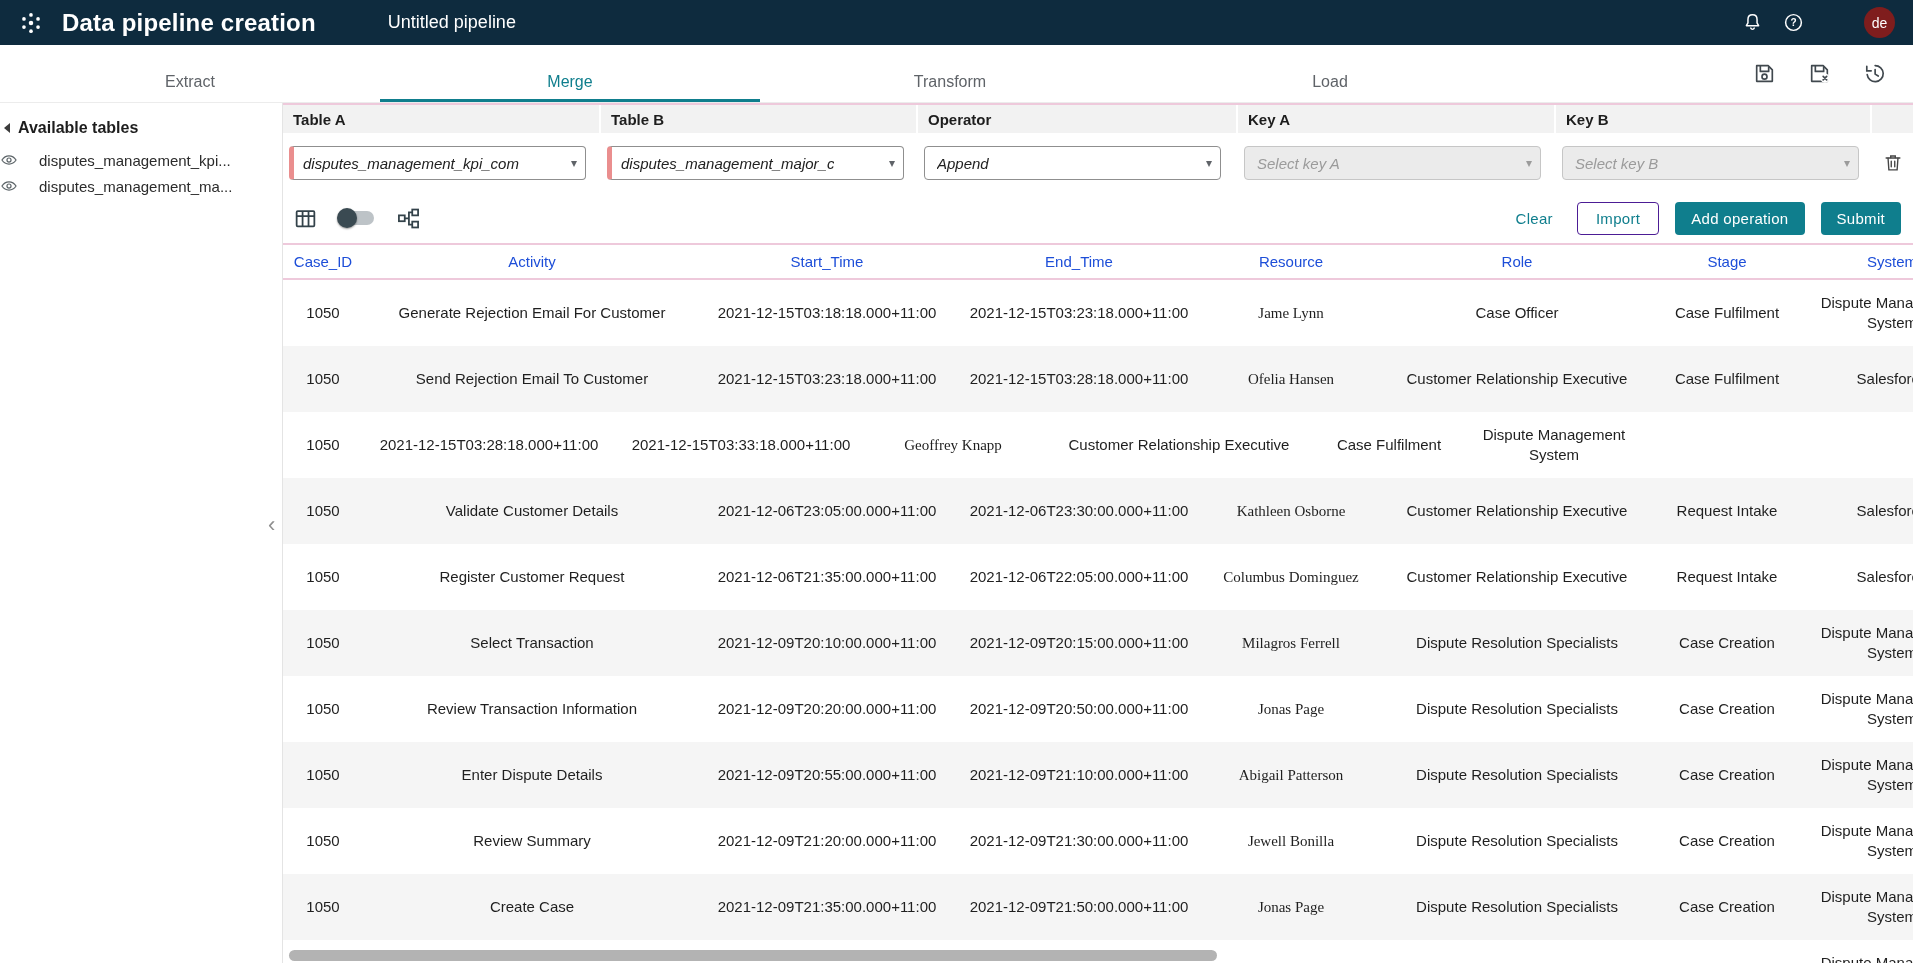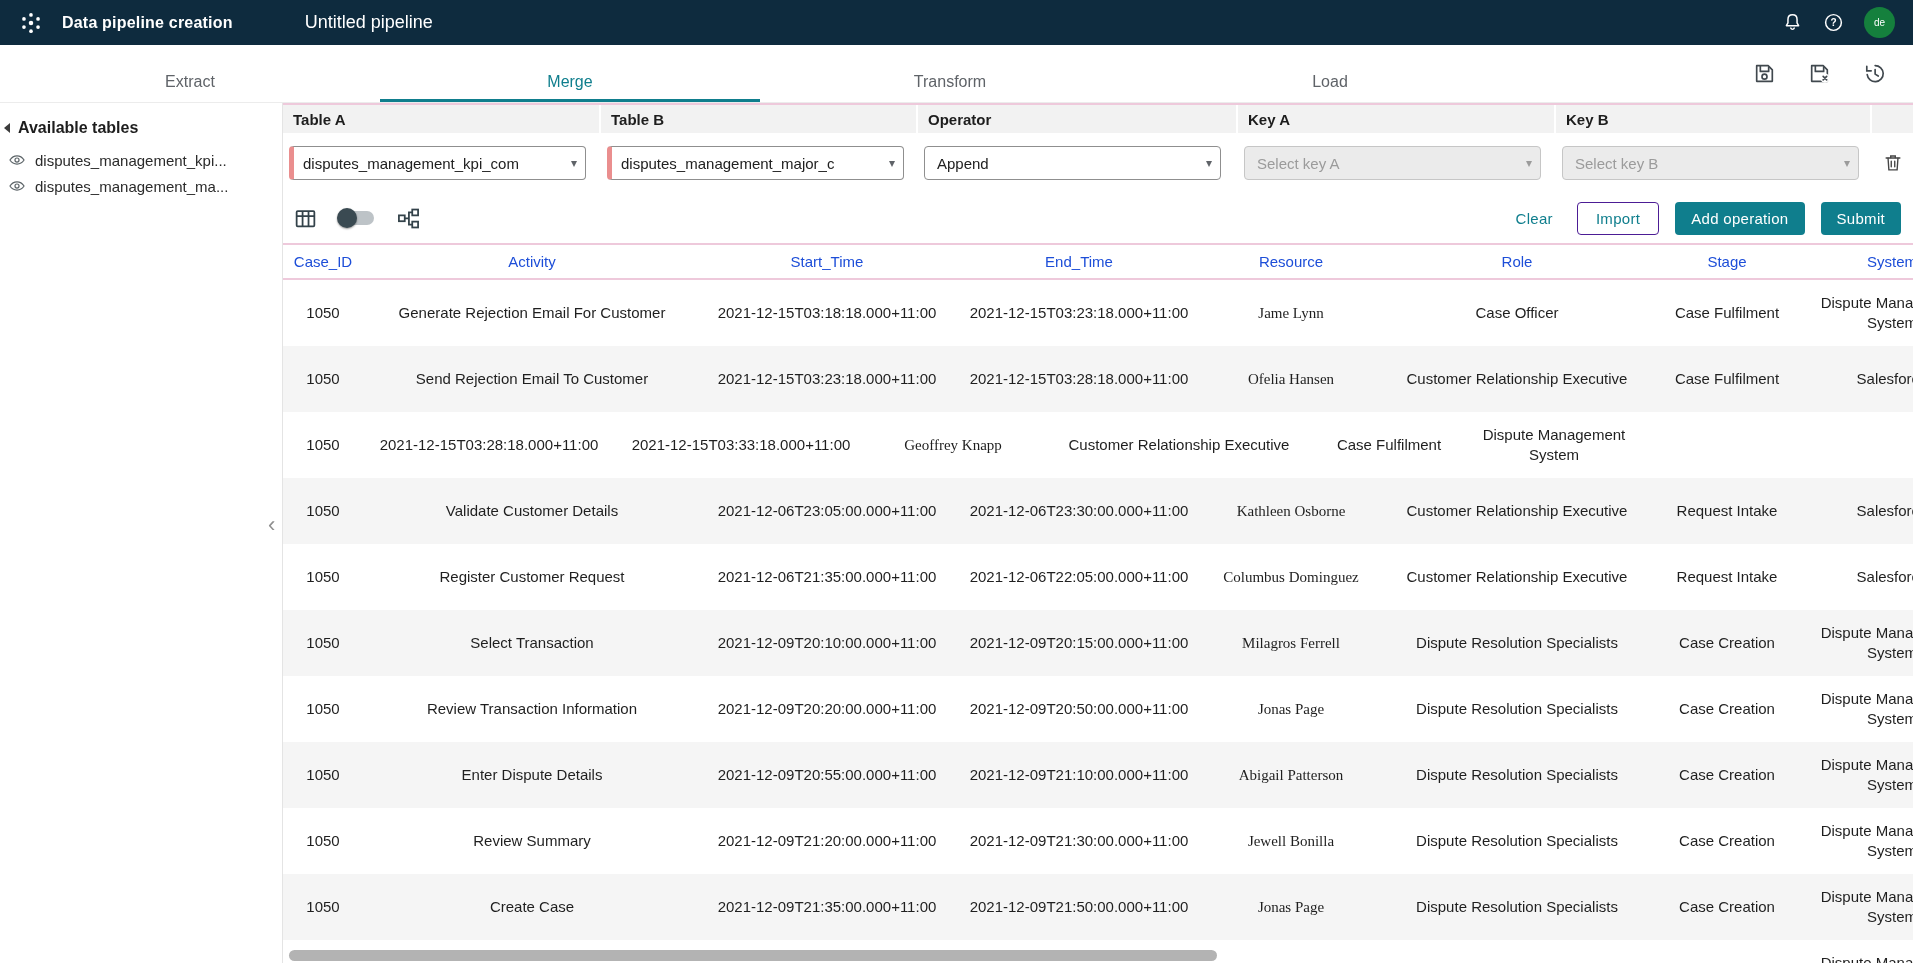--- a/index.html
+++ b/index.html
@@ -3,40 +3,40 @@
 <meta charset="utf-8">
 <style>
   *{margin:0;padding:0;box-sizing:border-box;}
   html,body{width:1913px;height:963px;overflow:hidden;background:#fff;
     font-family:"Liberation Sans",sans-serif;}
   .app{width:1913px;height:963px;display:flex;flex-direction:column;position:relative;background:#fff;}
 
   
   .topbar{height:45px;flex:0 0 45px;background:#0e2b3e;display:flex;align-items:center;padding:0 18px;color:#fff;}
   .logo{display:flex;margin-right:18px;}
-  .app-title{font-size:16px;font-weight:700;letter-spacing:.2px;}
+  .app-title{font-size:24px;font-weight:700;letter-spacing:.2px;}
   .pipeline-name{font-size:18px;margin-left:72px;font-weight:400;}
   .topbar-right{margin-left:auto;display:flex;align-items:center;gap:20px;}
   .tb-icon{display:flex;cursor:pointer;}
-  .avatar{width:31px;height:31px;border-radius:50%;background:#15803d;color:#fff;display:flex;align-items:center;justify-content:center;font-size:10px;font-weight:500;cursor:pointer;}
+  .avatar{width:31px;height:31px;border-radius:50%;background:#7f1d1d;color:#fff;display:flex;align-items:center;justify-content:center;font-size:14px;font-weight:500;cursor:pointer;margin-left:40px;}
 
   
   .tabbar{height:58px;flex:0 0 58px;display:flex;align-items:stretch;border-bottom:1px solid #ececec;background:#fff;}
   .tab-strip{display:flex;width:1520px;margin-top:20px;}
   .tab{flex:1;display:flex;align-items:center;justify-content:center;font-size:16px;color:#5f6368;font-weight:500;cursor:pointer;border-bottom:3px solid transparent;}
   .tab.active{color:#0f7e8d;border-bottom-color:#0f7e8d;}
   .tab-actions{flex:1;display:flex;align-items:center;justify-content:flex-end;gap:30px;padding-right:26px;}
   .tab-actions span{display:flex;cursor:pointer;}
 
   
   .body{flex:1;display:flex;min-height:0;}
   .sidebar{width:283px;flex:0 0 283px;border-right:1px solid #e4e4e4;padding-top:10px;background:#fff;}
   .side-head{display:flex;align-items:center;gap:8px;padding:6px 8px 10px 4px;font-size:16px;font-weight:700;color:#1d1d1d;cursor:pointer;}
   .caret-left{width:0;height:0;border-top:5px solid transparent;border-bottom:5px solid transparent;border-right:6px solid #3c3c3c;}
-  .side-item{display:flex;align-items:center;gap:9px;padding:4px 8px;font-size:15px;color:#2b2b2b;cursor:pointer;}
+  .side-item{display:flex;align-items:center;gap:21px;padding:4px 0;font-size:15px;color:#2b2b2b;cursor:pointer;}
   .side-item .eye{display:flex;}
   .side-label{white-space:nowrap;}
   .collapse-chevron{position:absolute;left:268px;top:514px;font-size:22px;color:#8f8f8f;cursor:pointer;line-height:1;}
 
   .main{flex:1;display:flex;flex-direction:column;min-width:0;overflow:hidden;position:relative;background:#fff;}
 
   
   .cfg-band{display:flex;height:30px;flex:0 0 30px;border-top:2px solid #eec9db;background:#fff;}
   .cfg-cell{background:#f2f2f2;display:flex;align-items:center;padding-left:10px;font-size:15px;font-weight:700;color:#1d1d1d;margin-right:2px;flex-shrink:0;}
   .cfgc0{width:316px}.cfgc1{width:315px}.cfgc2{width:318px}.cfgc3{width:316px}.cfgc4{width:314px}
@@ -44,21 +44,21 @@
 
   .cfg-row{display:flex;align-items:center;height:60px;flex:0 0 60px;}
   .cfg-slot{display:flex;align-items:center;flex-shrink:0;}
   .slot0{width:318px}.slot1{width:317px}.slot2{width:320px}.slot3{width:318px}.slot4{width:316px}
   .slot-trash{flex:1;display:flex;justify-content:center;}
   .trash{display:flex;cursor:pointer;}
 
   .sel{position:relative;width:297px;height:34px;margin-left:6px;border:1px solid #8f8f8f;border-radius:4px;display:flex;align-items:center;padding:0 26px 0 12px;font-size:15px;color:#212121;cursor:pointer;background:#fff;}
   .sel.accent{border-left:5px solid #ea8e8e;padding-left:9px;}
   .sel.disabled{background:#ebebeb;border-color:#c6c6c6;color:#9b9b9b;cursor:default;}
-  .sel-val{white-space:nowrap;overflow:hidden;}
+  .sel-val{white-space:nowrap;overflow:hidden;font-style:italic;}
   .sel-caret{position:absolute;right:8px;top:50%;transform:translateY(-52%);font-size:12px;color:#5f6368;}
   .sel.disabled .sel-caret{color:#9b9b9b;}
 
   
   .toolbar{display:flex;align-items:center;height:50px;flex:0 0 50px;padding:0 12px 0 10px;}
   .tool-icons{display:flex;align-items:center;gap:16px;}
   .tool-icons>span{display:flex;cursor:pointer;}
   .toggle{position:relative;width:34px;height:14px;border-radius:7px;background:#bdc3c7;margin:0 6px;cursor:pointer;flex:none;}
   .toggle-knob{position:absolute;left:-3px;top:-3px;width:20px;height:20px;border-radius:50%;background:#3a4a52;box-shadow:0 1px 2px rgba(0,0,0,.4);}
   .toolbar-actions{margin-left:auto;display:flex;align-items:center;gap:16px;}

